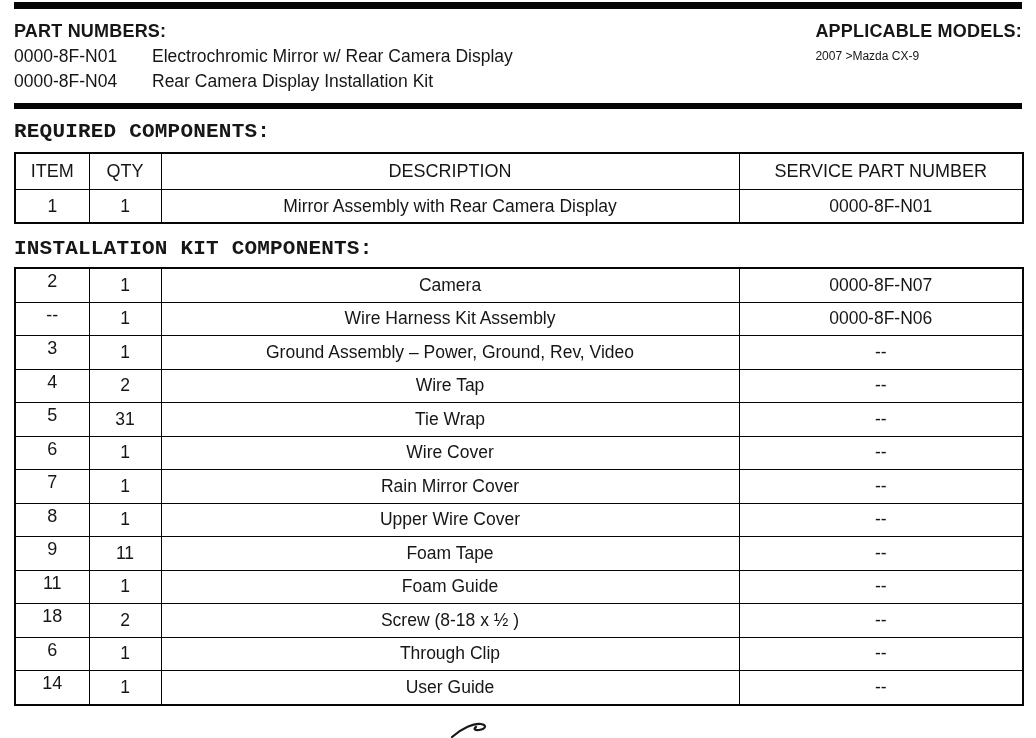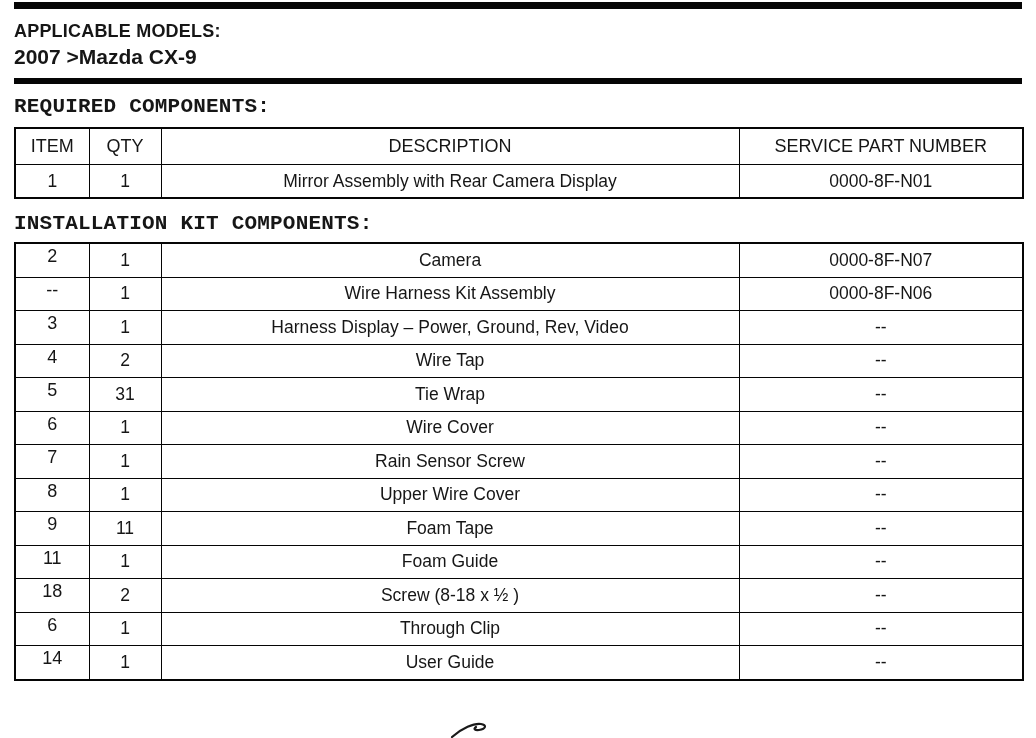--- a/index.html
+++ b/index.html
@@ -39,21 +39,21 @@
     letter-spacing: 0.2px;
   }
   .pn-line {
     display: flex;
     font-size: 17.5px;
     line-height: 25px;
   }
   .pn-code { width: 138px; flex: 0 0 auto; }
   .pn-desc { flex: 1; }
   .models-block { text-align: left; }
-  .models-value { font-size: 21px; line-height: 25px; font-weight: bold; }
+  .models-value { font-size: 12px; line-height: 25px; }
 
   .section-heading {
     font-weight: bold;
     font-size: 21px;
     line-height: 24px;
     letter-spacing: 0.2px;
     font-family: Liberation Mono, monospace;
   }
   .section-heading.first { margin-top: 11px; }
   .section-heading.second { margin-top: 13px; }
@@ -103,20 +103,31 @@
   }
 </style>
 </head>
 <body>
 
 <div class="page">
 
   <div class="rule top"></div>
 
   <div class="header-row margins">
+    <div class="pn-block">
+      <div class="hdr-label">PART NUMBERS:</div>
+      <div class="pn-line">
+        <span class="pn-code">0000-8F-N01</span>
+        <span class="pn-desc">Electrochromic Mirror w/ Rear Camera Display</span>
+      </div>
+      <div class="pn-line">
+        <span class="pn-code">0000-8F-N04</span>
+        <span class="pn-desc">Rear Camera Display Installation Kit</span>
+      </div>
+    </div>
     <div class="models-block">
       <div class="hdr-label">APPLICABLE MODELS:</div>
       <div class="models-value">2007 &gt;Mazda CX-9</div>
     </div>
   </div>
 
   <div class="rule mid"></div>
 
   <div class="section-heading first margins">REQUIRED COMPONENTS:</div>
 
@@ -163,21 +174,21 @@
         </tr>
         <tr>
           <td>--</td>
           <td>1</td>
           <td>Wire Harness Kit Assembly</td>
           <td>0000-8F-N06</td>
         </tr>
         <tr>
           <td>3</td>
           <td>1</td>
-          <td>Harness Display – Power, Ground, Rev, Video</td>
+          <td>Ground Assembly – Power, Ground, Rev, Video</td>
           <td>--</td>
         </tr>
         <tr>
           <td>4</td>
           <td>2</td>
           <td>Wire Tap</td>
           <td>--</td>
         </tr>
         <tr>
           <td>5</td>
@@ -187,21 +198,21 @@
         </tr>
         <tr>
           <td>6</td>
           <td>1</td>
           <td>Wire Cover</td>
           <td>--</td>
         </tr>
         <tr>
           <td>7</td>
           <td>1</td>
-          <td>Rain Sensor Screw</td>
+          <td>Rain Mirror Cover</td>
           <td>--</td>
         </tr>
         <tr>
           <td>8</td>
           <td>1</td>
           <td>Upper Wire Cover</td>
           <td>--</td>
         </tr>
         <tr>
           <td>9</td>

